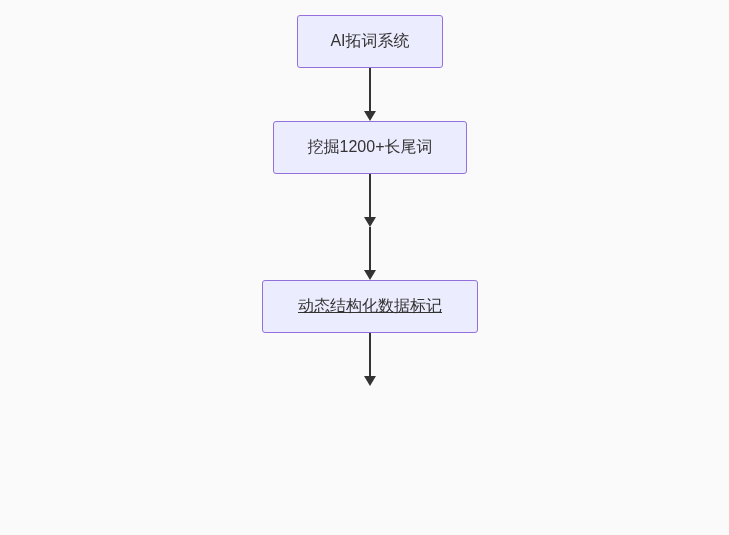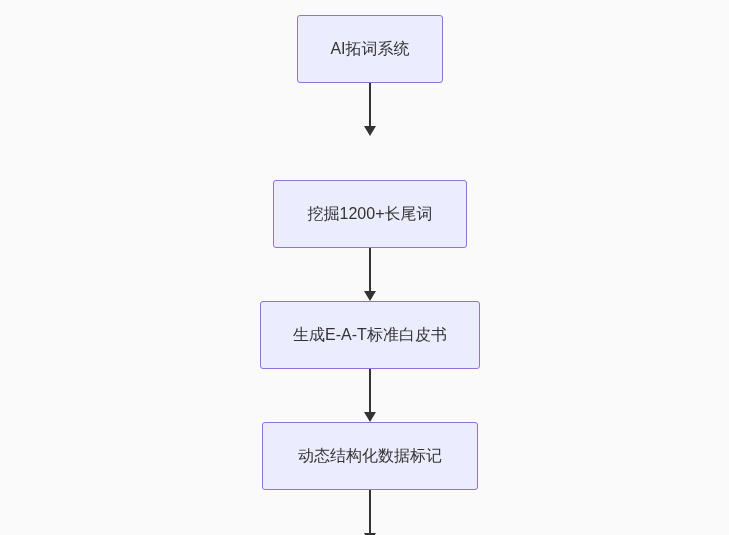--- a/index.html
+++ b/index.html
@@ -18,36 +18,36 @@
     position: absolute;
     left: 370px;
     top: 15px;
     transform: translateX(-50%);
     display: flex;
     flex-direction: column;
     align-items: center;
   }
   .node {
     box-sizing: border-box;
-    height: 68px;
+    height: 53px;
     background: #ECECFF;
     border: 1px solid #9370DB;
     border-radius: 3px;
     display: flex;
     align-items: center;
     justify-content: center;
     color: #333333;
     font-size: 16px;
     white-space: nowrap;
     padding: 0 18px;
   }
   .node.w1 { min-width: 146px; }
-  .node.w2 { min-width: 194px; margin-top: 44px; }
+  .node.w2 { min-width: 194px; }
   .node.w3 { min-width: 220px; }
-  .node.w4 { min-width: 216px; }
+  .node.w4 { min-width: 216px; text-decoration: underline; }
   .node.w5 { min-width: 236px; }
   .edge {
     height: 53px;
     display: flex;
     flex-direction: column;
     align-items: center;
   }
   .edge .line {
     width: 2px;
     flex: 1 1 auto;
@@ -77,23 +77,20 @@
 
   <div class="node w2">
     <span>挖掘1200+长尾词</span>
   </div>
 
   <div class="edge">
     <div class="line"></div>
     <div class="arrowhead"></div>
   </div>
 
-  <div class="node w3">
-    <span>生成E-A-T标准白皮书</span>
-  </div>
 
   <div class="edge">
     <div class="line"></div>
     <div class="arrowhead"></div>
   </div>
 
   <div class="node w4">
     <span>动态结构化数据标记</span>
   </div>
 

